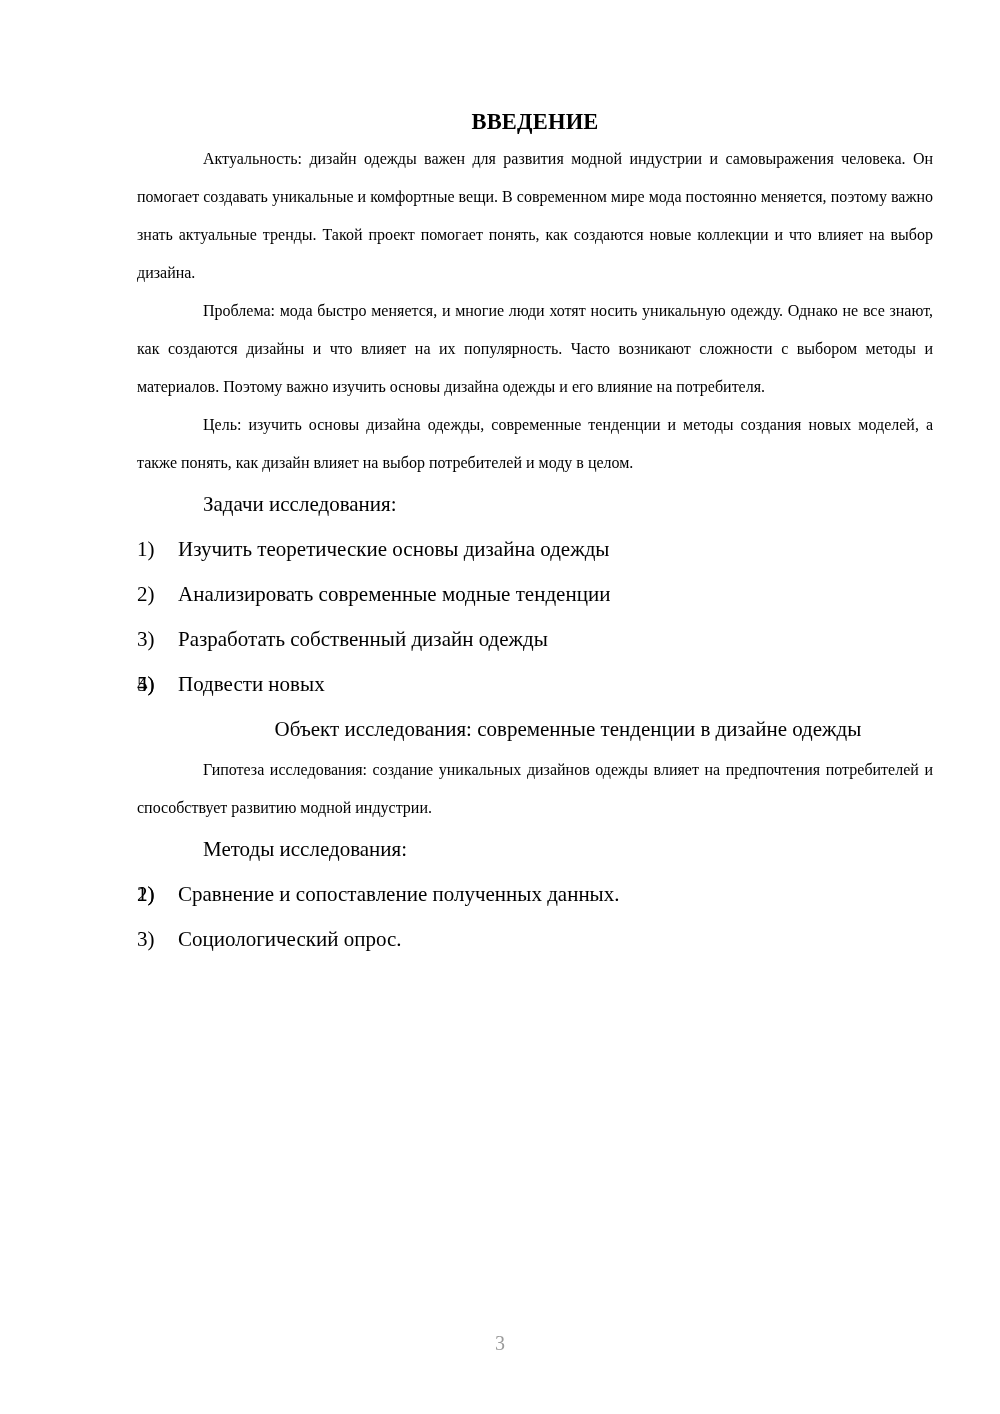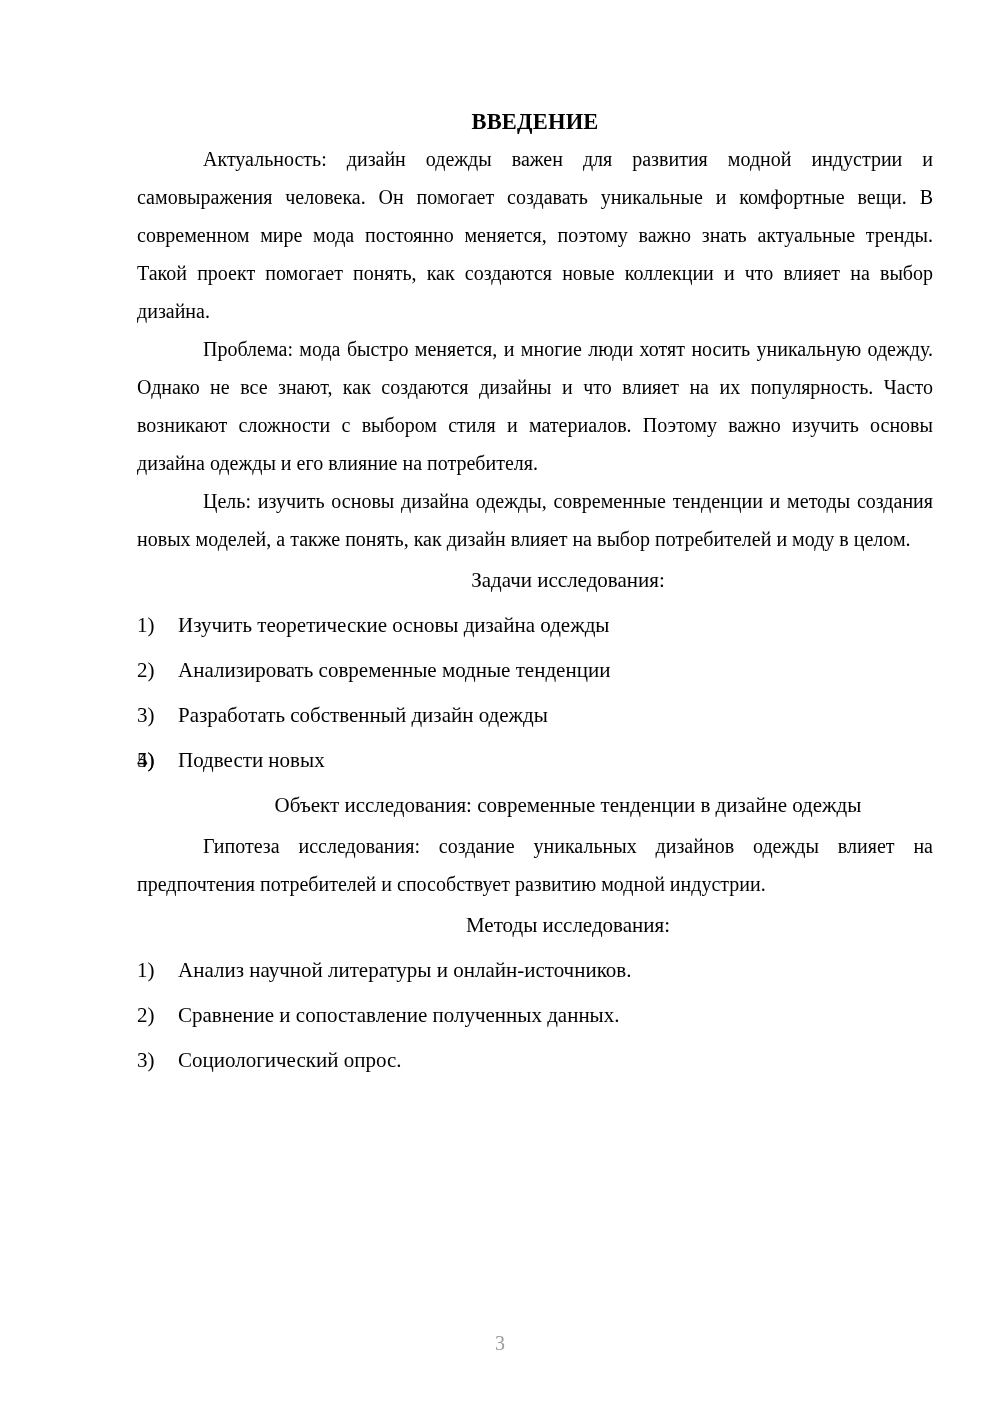--- a/index.html
+++ b/index.html
@@ -41,21 +41,21 @@
 
   .body-block {
     position: absolute;
     left: 137px;
     top: 140px;
     width: 796px;
   }
 
   p.para {
     margin: 0 0 0 0;
-    font-size: 20px;
+    font-size: 16px;
     line-height: 38px;
     text-align: justify;
     text-justify: inter-word;
     text-indent: 66px;
     hyphens: none;
   }
 
   ul.numlist {
     list-style: none;
     margin: 0;
@@ -78,21 +78,21 @@
     top: 0;
     width: 38px;
     text-align: left;
   }
 
   p.plain-indent {
     margin: 0;
     font-size: 21px;
     line-height: 45px;
     text-indent: 66px;
-    text-align: center;
+    text-align: left;
     white-space: nowrap;
   }
 
   p.label-line {
     margin: 0;
     font-size: 21px;
     line-height: 44px;
     text-indent: 66px;
     text-align: center;
     white-space: nowrap;
@@ -113,21 +113,21 @@
 <body>
 
 <div class="page">
 
   <h1 class="doc-title">ВВЕДЕНИЕ</h1>
 
   <div class="body-block">
 
     <p class="para">Актуальность: дизайн одежды важен для развития модной индустрии и самовыражения человека. Он помогает создавать уникальные и комфортные вещи. В современном мире мода постоянно меняется, поэтому важно знать актуальные тренды. Такой проект помогает понять, как создаются новые коллекции и что влияет на выбор дизайна.</p>
 
-    <p class="para">Проблема: мода быстро меняется, и многие люди хотят носить уникальную одежду. Однако не все знают, как создаются дизайны и что влияет на их популярность. Часто возникают сложности с выбором стиля и материалов. Поэтому важно изучить основы дизайна одежды и его влияние на потребителя.</p>
+    <p class="para">Проблема: мода быстро меняется, и многие люди хотят носить уникальную одежду. Однако не все знают, как создаются дизайны и что влияет на их популярность. Часто возникают сложности с выбором методы и материалов. Поэтому важно изучить основы дизайна одежды и его влияние на потребителя.</p>
 
     <p class="para">Цель: изучить основы дизайна одежды, современные тенденции и методы создания новых моделей, а также понять, как дизайн влияет на выбор потребителей и моду в целом.</p>
 
     <p class="plain-indent">Задачи исследования:</p>
 
     <ul class="numlist">
       <li>
         <span class="num">1)</span>
         <span>Изучить теоретические основы дизайна одежды</span>
       </li>
@@ -151,21 +151,20 @@
     <p class="label-line">Объект исследования: современные тенденции в дизайне одежды</p>
 
 
     <p class="para">Гипотеза исследования: создание уникальных дизайнов одежды влияет на предпочтения потребителей и способствует развитию модной индустрии.</p>
 
     <p class="plain-indent">Методы исследования:</p>
 
     <ul class="numlist">
       <li>
         <span class="num">1)</span>
-        <span>Анализ научной литературы и онлайн-источников.</span>
       </li>
       <li>
         <span class="num">2)</span>
         <span>Сравнение и сопоставление полученных данных.</span>
       </li>
       <li>
         <span class="num">3)</span>
         <span>Социологический опрос.</span>
       </li>
     </ul>

